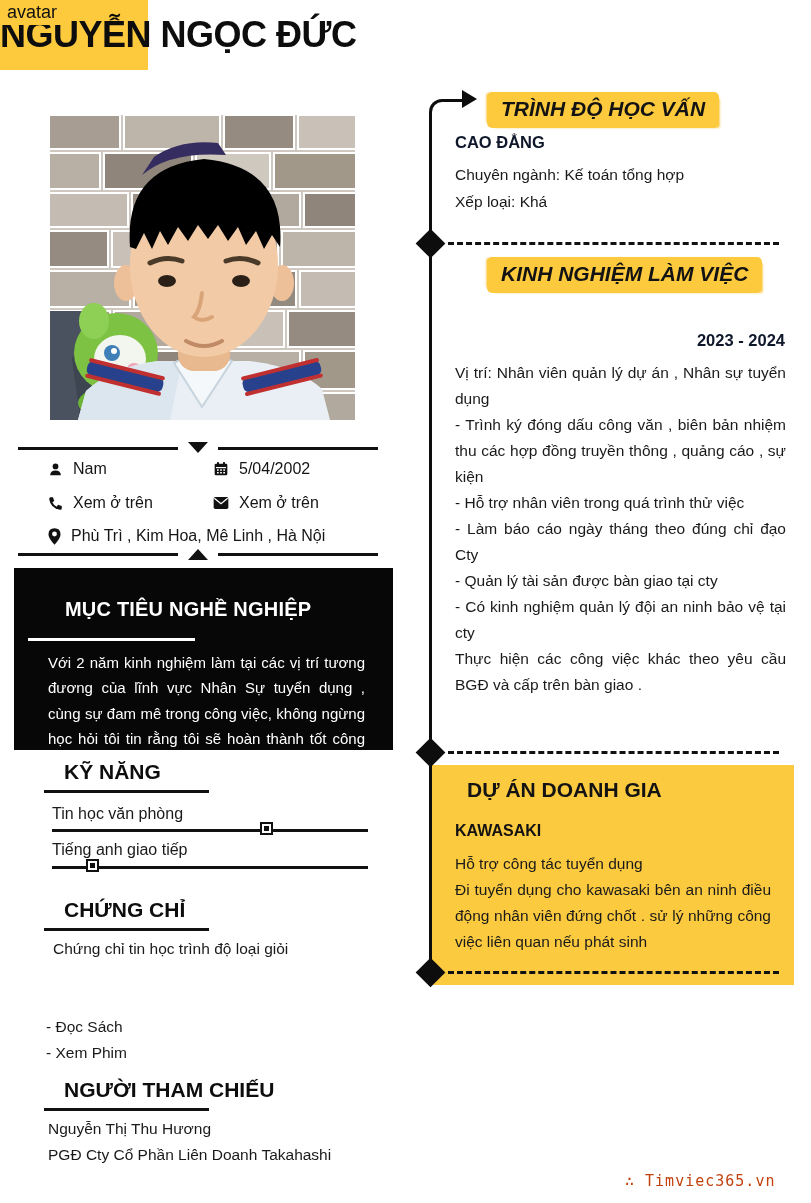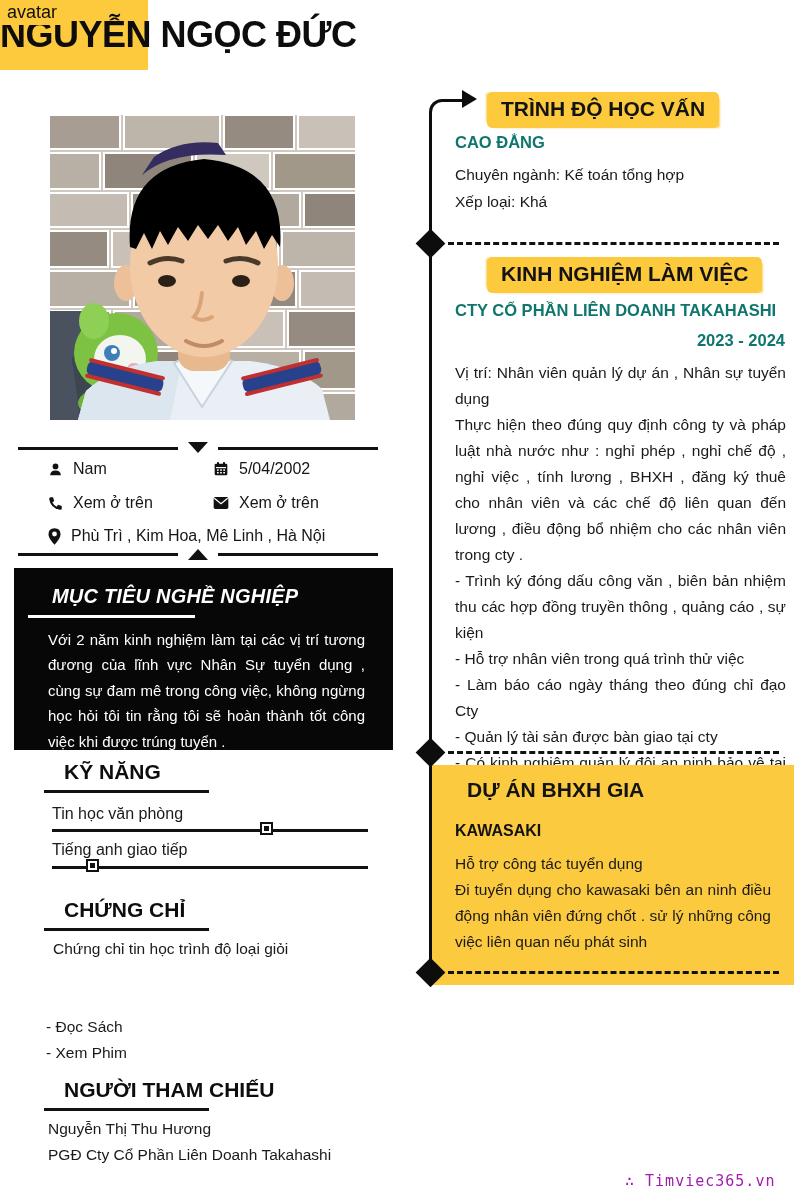--- a/index.html
+++ b/index.html
@@ -23,21 +23,21 @@
   .tri-down{width:0;height:0;border-left:10px solid transparent;border-right:10px solid transparent;
             border-top:11px solid #111;margin-top:4px;}
   .tri-up{width:0;height:0;border-left:10px solid transparent;border-right:10px solid transparent;
           border-bottom:11px solid #111;margin-top:5px;}
   .info-row{position:absolute;display:flex;align-items:center;gap:10px;font-size:16px;}
   .info-row svg{flex:0 0 auto;}
 
   
   .objective{left:14px;top:568px;width:379px;height:182px;background:#070707;color:#fff;
              box-sizing:border-box;padding:13px 28px 0 34px;}
-  .objective h2{margin:4px;font-size:20px;font-weight:700;letter-spacing:.2px;font-style:italic;}
+  .objective h2{margin:17px;font-size:20px;font-weight:700;letter-spacing:.2px;}
   .obj-underline{width:167px;height:3px;background:#fff;margin:7px 0 9px -20px;}
   .objective p{margin:0;font-size:15px;line-height:25.4px;text-align:justify;}
 
   
   .l-head{position:absolute;left:0;padding-left:16px;}
   .l-head .t{padding-left:48px;font-size:21px;font-weight:800;color:#0d0d0d;}
   .l-head .u{margin:6px 0 0 28px;width:165px;height:3px;background:#111;}
 
   .skill-label{position:absolute;left:52px;font-size:16px;color:#1a1a1a;}
   .skill-bar{position:absolute;left:52px;width:316px;height:3px;background:#111;}
@@ -51,28 +51,28 @@
   .tl-vert{left:429px;top:118px;width:3px;height:860px;background:#0d0d0d;z-index:5;}
   .tl-corner{left:429px;top:99px;width:36px;height:26px;border-left:3px solid #0d0d0d;
              border-top:3px solid #0d0d0d;border-top-left-radius:13px;box-sizing:border-box;z-index:5;}
   .tl-arrow{left:462px;top:90px;width:0;height:0;border-left:15px solid #0d0d0d;
             border-top:9px solid transparent;border-bottom:9px solid transparent;z-index:5;}
   .diamond{width:21px;height:21px;background:#0d0d0d;transform:rotate(45deg);left:420px;z-index:6;}
   .dash-line{left:448px;width:331px;height:0;border-top:3px dashed #111;z-index:6;}
 
   .hl-title{position:absolute;background:#fdc93d;padding:3px 12px 5px 12px;font-size:21px;
             font-weight:800;color:#131313;border-radius:3px;
-            box-shadow:0 0 0 2px #fdc93d,4px 3px 2px -1px rgba(250,200,70,.8),-4px -2px 2px -1px rgba(250,200,70,.8);}
-  .r-bold{position:absolute;font-size:16.5px;font-weight:700;color:#0f766e;}
+            box-shadow:0 0 0 2px #fdc93d,4px 3px 2px -1px rgba(250,200,70,.8),-4px -2px 2px -1px rgba(250,200,70,.8);font-style:italic;}
+  .r-bold{position:absolute;font-size:16.5px;font-weight:700;color:#0f172a;}
   .r-text{position:absolute;font-size:15.5px;color:#1a1a1a;}
   .justify{ text-align:justify;line-height:26px;}
 
   .project-box{left:432px;top:765px;width:362px;height:220px;background:#fcca3f;z-index:1;}
   .footer{left:625px;top:1172px;font-family:"DejaVu Sans Mono","Liberation Mono",monospace;
-          font-size:15px;color:#a21caf;letter-spacing:1px;}
+          font-size:15px;color:#c2410c;letter-spacing:1px;}
 </style>
 </head>
 <body>
 
 <div class="page">
 
   <div class="abs name-block"></div>
   <div class="abs name">NGUYỄN NGỌC ĐỨC</div>
   <div class="abs avatar-label">avatar</div>
 
@@ -263,35 +263,33 @@
   <div class="abs dash-line" style="top:751px"></div>
   <div class="abs diamond" style="top:962px"></div>
   <div class="abs dash-line" style="top:971px"></div>
 
   <div class="hl-title" style="left:489px;top:94px">TRÌNH ĐỘ HỌC VẤN</div>
   <div class="r-bold" style="left:455px;top:133px">CAO ĐẲNG</div>
   <div class="r-text" style="left:455px;top:166px">Chuyên ngành: Kế toán tổng hợp</div>
   <div class="r-text" style="left:455px;top:193px">Xếp loại: Khá</div>
 
   <div class="hl-title" style="left:489px;top:259px">KINH NGHIỆM LÀM VIỆC</div>
-  <div class="r-bold" style="left:455px;top:301px">CTY CỔ PHẦN LIÊN DOANH TAKAHASHI</div>
   <div class="r-bold" style="left:454px;top:331px;width:331px;text-align:right">2023 - 2024</div>
   <div class="r-text justify" style="left:455px;top:360px;width:331px">
     <div>Vị trí: Nhân viên quản lý dự án , Nhân sự tuyển dụng</div>
-    <div>Thực hiện theo đúng quy định công ty và pháp luật nhà nước như : nghỉ phép , nghỉ chế độ , nghỉ việc , tính lương , BHXH , đăng ký thuê cho nhân viên và các chế độ liên quan đến lương , điều động bổ nhiệm cho các nhân viên trong cty .</div>
     <div>- Trình ký đóng dấu công văn , biên bản nhiệm thu các hợp đồng truyền thông , quảng cáo , sự kiện</div>
     <div>- Hỗ trợ nhân viên trong quá trình thử việc</div>
     <div>- Làm báo cáo ngày tháng theo đúng chỉ đạo Cty</div>
     <div>- Quản lý tài sản được bàn giao tại cty</div>
     <div>- Có kinh nghiệm quản lý đội an ninh bảo vệ tại cty</div>
     <div>Thực hiện các công việc khác theo yêu cầu BGĐ và cấp trên bàn giao .</div>
   </div>
 
   <div class="abs project-box">
-    <div style="margin:13px 0 0 35px;font-size:21px;font-weight:800;color:#131313">DỰ ÁN BHXH GIA</div>
+    <div style="margin:13px 0 0 35px;font-size:21px;font-weight:800;color:#131313">DỰ ÁN DOANH GIA</div>
     <div style="margin:20px 0 0 23px;font-size:16px;font-weight:700;color:#121212">KAWASAKI</div>
     <div class="justify" style="margin:11px 23px 0 23px;font-size:15.5px;color:#1a1a1a">
       <div>Hỗ trợ công tác tuyển dụng</div>
       <div>Đi tuyển dụng cho kawasaki bên an ninh điều động nhân viên đứng chốt . sử lý những công việc liên quan nếu phát sinh</div>
     </div>
   </div>
 
   <div class="abs footer">∴ Timviec365.vn</div>
 
 </div>

